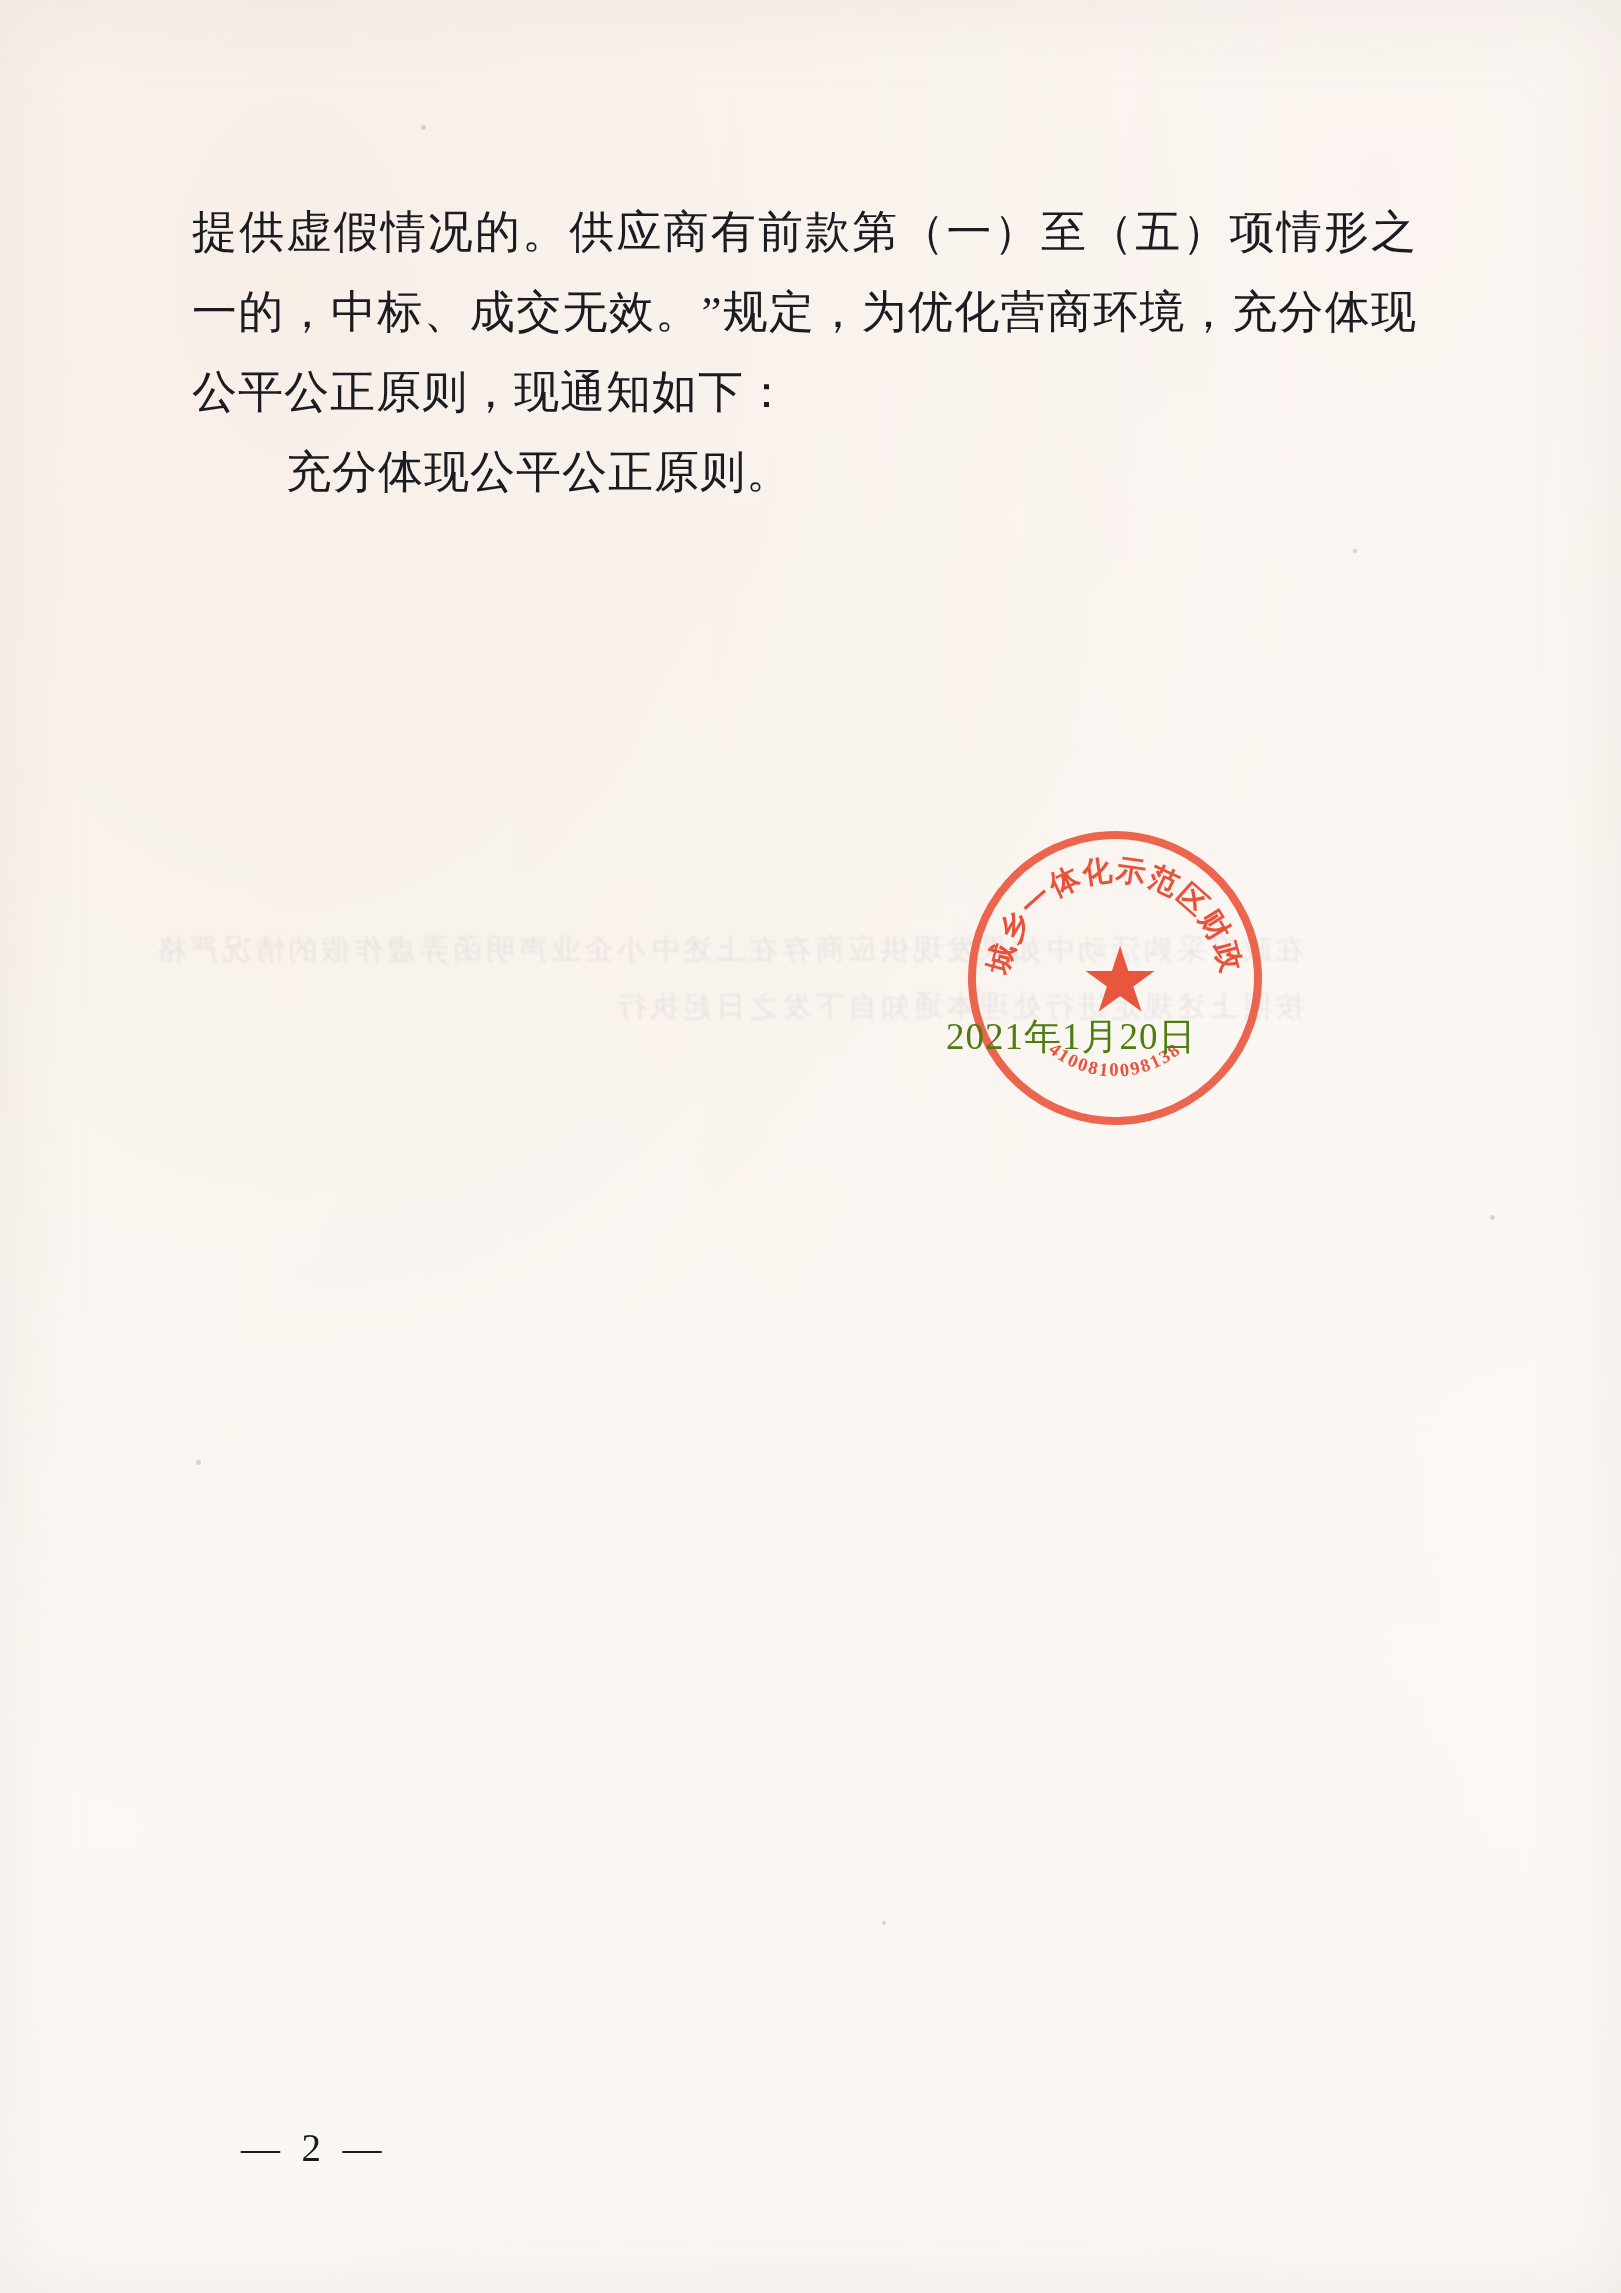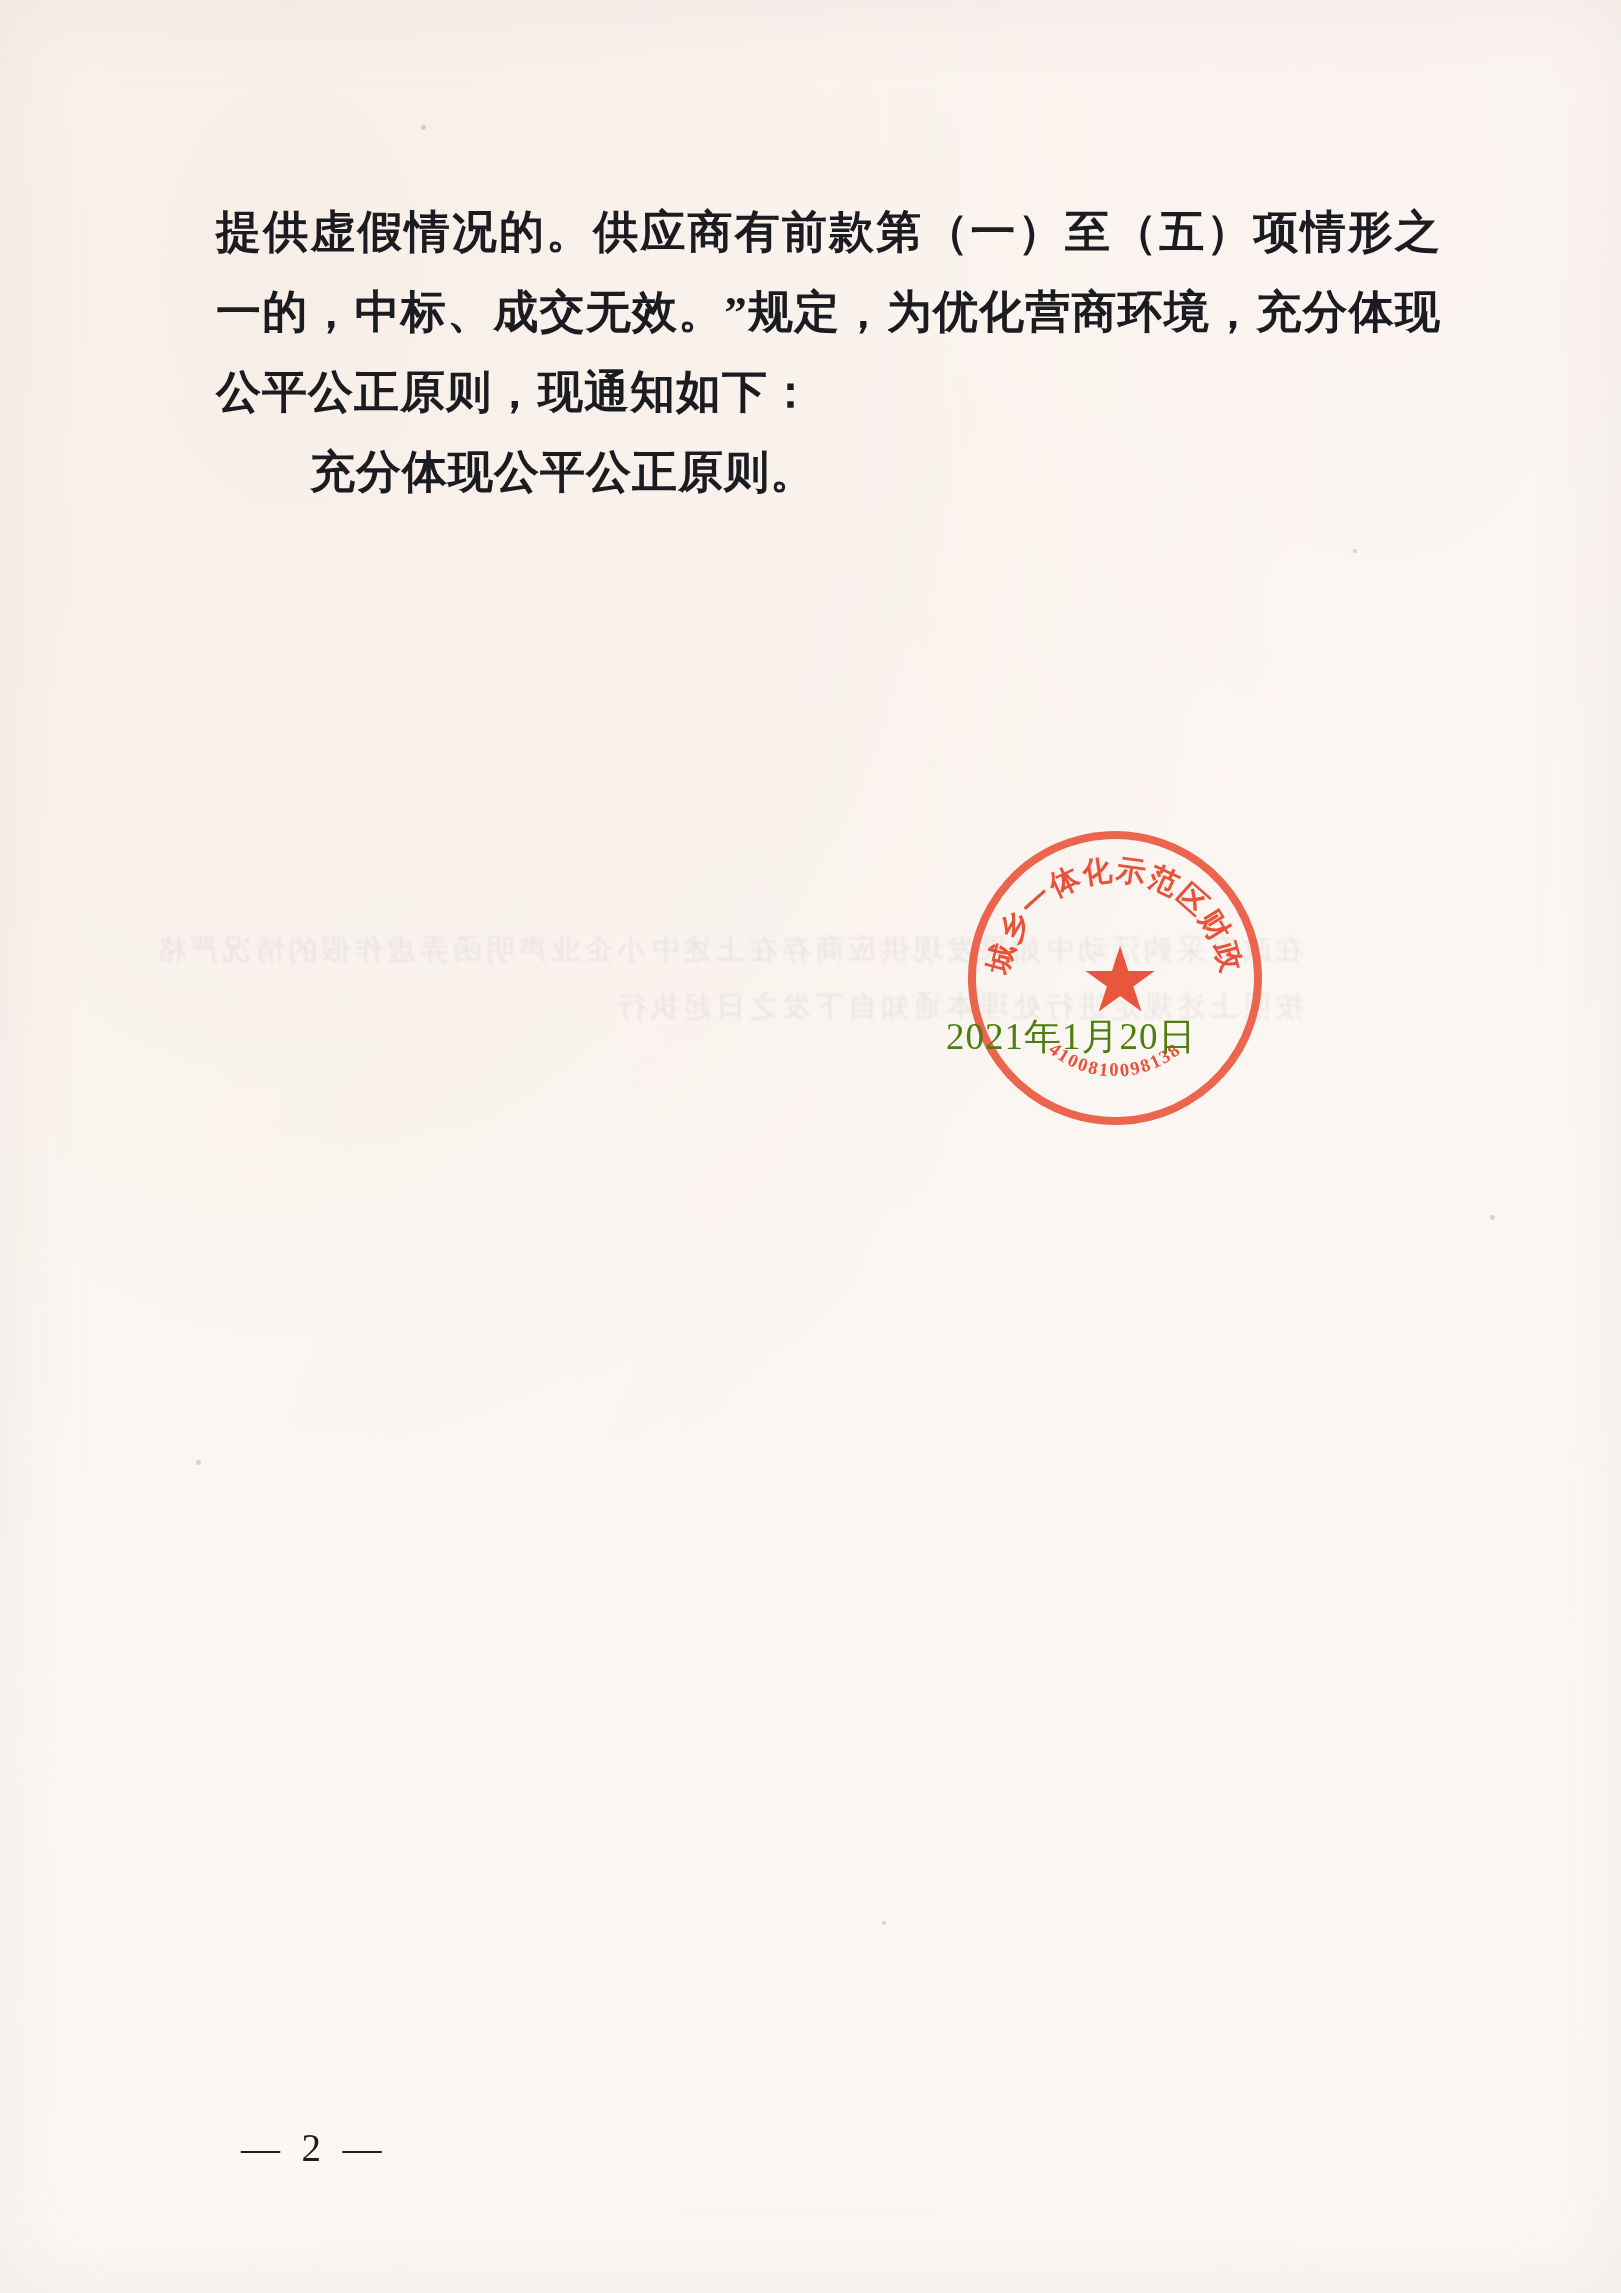--- a/index.html
+++ b/index.html
@@ -50,24 +50,23 @@
     letter-spacing: 3.9px;
     transform: scaleX(-1);
     filter: blur(1.1px);
     pointer-events: none;
     user-select: none;
     white-space: pre-wrap;
   }
 
   .content {
     position: absolute;
-    left: 216px;
+    left: 192px;
     top: 192px;
     width: 1225px;
-    font-weight: bold;
   }
 
   p.body-line {
     margin: 0 0 0 0;
     font-size: 45px;
     line-height: 80px;
     color: #1b1b22;
     letter-spacing: 1px;
     text-align: justify;
     font-family: "Liberation Serif", "DejaVu Serif", serif;

